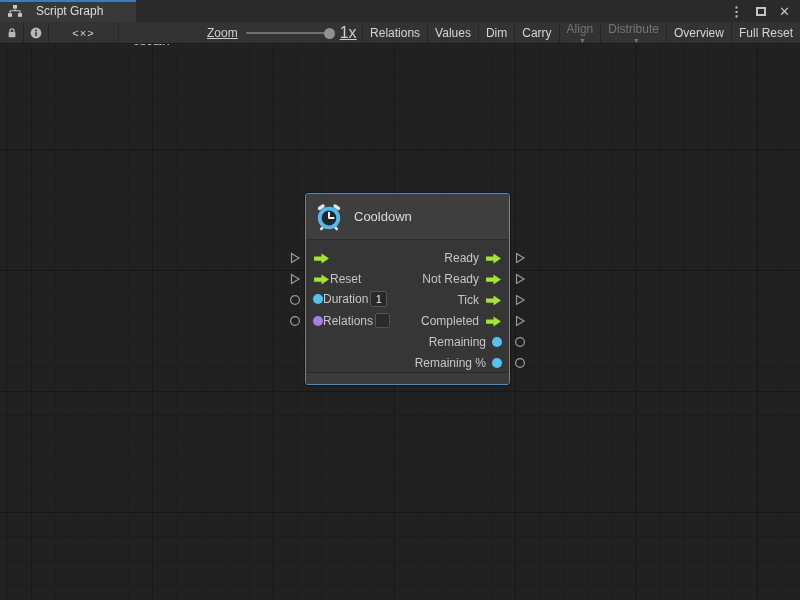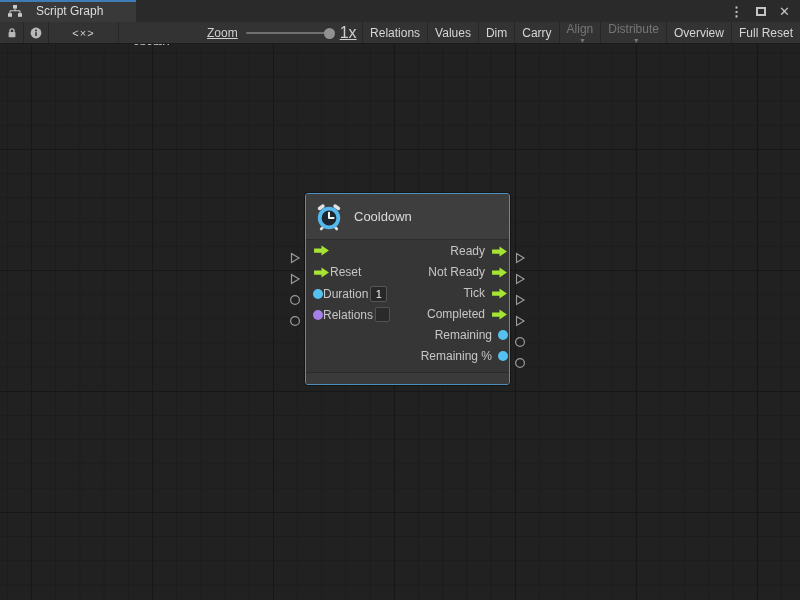--- a/index.html
+++ b/index.html
@@ -75,21 +75,21 @@
     background:#363636; border:1.5px solid #4e8fbe; border-radius:3px;
     box-shadow:0 0 0 1px rgba(0,0,0,0.35);
   }
   .node-header {
     height:46px; background:#3e3e3e; border-bottom:1px solid #2c2c2c;
     display:flex; align-items:center; gap:10px; padding:12px 8px;
     border-radius:2px 2px 0 0;
   }
   .node-title { color:#dadada; font-size:13px; }
   .node-body { padding-top:4px; }
-  .port-row { height:21px; display:flex; align-items:flex-start; padding:0 1px 0 7px; }
+  .port-row { height:21px; display:flex; align-items:flex-end; padding:0 7px 0 7px; }
   .pleft { display:flex; align-items:center; }
   .pright { margin-left:auto; display:flex; align-items:center; gap:6px; }
   .plabel { color:#c6c6c6; font-size:12px; }
   .dot { width:10px; height:10px; border-radius:50%; display:inline-block; }
   .dot-blue { background:#55c1f0; }
   .dot-purple { background:#a77fe8; }
   .valuebox {
     min-width:17px; height:16px; padding:0 4px; margin-left:2px;
     background:#282828; border:1px solid #555; border-radius:2px;
     color:#eee; font-size:11px; display:flex; align-items:center; justify-content:center;

